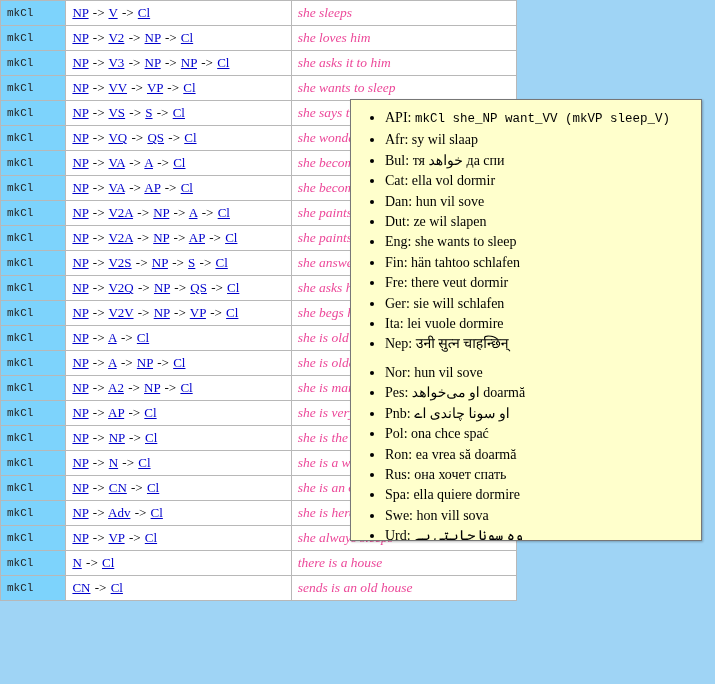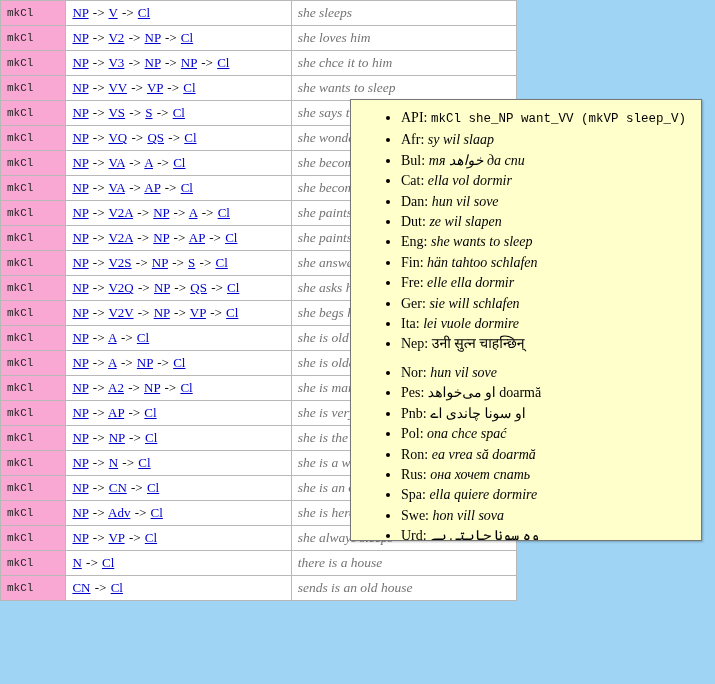--- a/index.html
+++ b/index.html
@@ -27,38 +27,38 @@
     padding: 4px 6px;
     vertical-align: middle;
     height: 21px;
     box-sizing: border-box;
   }
   .col-id {
     width: 63px;
     font-family: "Liberation Mono", monospace;
     font-size: 11px;
     color: #222;
-    background: #f9a8d4;
+    background: #7dd3fc;
     white-space: nowrap;
     margin-top: 33px;
   }
   .col-rule {
     width: 217px;
     font-family: "Liberation Serif", serif;
     font-size: 13px;
     white-space: nowrap;
     color: #000;
     margin-left: 40px;
   }
   .col-gloss {
     width: 217px;
     font-style: italic;
     font-family: "Liberation Serif", serif;
     font-size: 13.5px;
-    color: #737373;
+    color: #ec4899;
     white-space: nowrap;
   }
   .cat {
     color: #0000cc;
     text-decoration: underline;
     cursor: pointer;
   }
   .arrow {
     color: #000;
     padding: 0 1px;
@@ -72,40 +72,39 @@
     height: 442px;
     background: #ffffcc;
     border: 1px solid #777777;
     box-sizing: border-box;
     overflow: hidden;
     box-shadow: 1px 1px 2px rgba(0,0,0,0.25);
   }
   .popup ul {
     list-style: disc;
     margin: 8px 0 16px 0;
-    padding-left: 50px;
+    padding-left: 34px;
   }
   .popup li {
     margin: 0 0 1px 0;
     font-family: "Liberation Serif", serif;
     font-size: 14px;
     line-height: 19.4px;
     color: #000;
   }
   .popup li.spacer {
     list-style: none;
     height: 8px;
     line-height: 8px;
     margin: 0;
   }
   .lang-label {
     font-style: normal;
   }
   .lang-text {
-    font-style: italic;
   }
   .lang-text.mono {
     font-family: "Liberation Mono", monospace;
     font-style: normal;
     font-size: 12.5px;
   }
   .lang-text.noitalic {
     font-style: normal;
   }
 </style>
@@ -120,21 +119,21 @@
         <td class="col-gloss">she sleeps</td>
       </tr>
       <tr>
         <td class="col-id">mkCl</td>
         <td class="col-rule"><span class="cat">NP</span> <span class="arrow">-&gt;</span> <span class="cat">V2</span> <span class="arrow">-&gt;</span> <span class="cat">NP</span> <span class="arrow">-&gt;</span> <span class="cat">Cl</span></td>
         <td class="col-gloss">she loves him</td>
       </tr>
       <tr>
         <td class="col-id">mkCl</td>
         <td class="col-rule"><span class="cat">NP</span> <span class="arrow">-&gt;</span> <span class="cat">V3</span> <span class="arrow">-&gt;</span> <span class="cat">NP</span> <span class="arrow">-&gt;</span> <span class="cat">NP</span> <span class="arrow">-&gt;</span> <span class="cat">Cl</span></td>
-        <td class="col-gloss">she chce it to him</td>
+        <td class="col-gloss">she asks it to him</td>
       </tr>
       <tr>
         <td class="col-id">mkCl</td>
         <td class="col-rule"><span class="cat">NP</span> <span class="arrow">-&gt;</span> <span class="cat">VV</span> <span class="arrow">-&gt;</span> <span class="cat">VP</span> <span class="arrow">-&gt;</span> <span class="cat">Cl</span></td>
         <td class="col-gloss">she wants to sleep</td>
       </tr>
       <tr>
         <td class="col-id">mkCl</td>
         <td class="col-rule"><span class="cat">NP</span> <span class="arrow">-&gt;</span> <span class="cat">VS</span> <span class="arrow">-&gt;</span> <span class="cat">S</span> <span class="arrow">-&gt;</span> <span class="cat">Cl</span></td>
         <td class="col-gloss">she says that she sleeps</td>
@@ -240,21 +239,21 @@
 <div class="popup">
   <ul>
       <li><span class="lang-label">API:</span> <span class="lang-text mono">mkCl she_NP want_VV (mkVP sleep_V)</span></li>
       <li><span class="lang-label">Afr:</span> <span class="lang-text">sy wil slaap</span></li>
       <li><span class="lang-label">Bul:</span> <span class="lang-text">тя خواهد да спи</span></li>
       <li><span class="lang-label">Cat:</span> <span class="lang-text">ella vol dormir</span></li>
       <li><span class="lang-label">Dan:</span> <span class="lang-text">hun vil sove</span></li>
       <li><span class="lang-label">Dut:</span> <span class="lang-text">ze wil slapen</span></li>
       <li><span class="lang-label">Eng:</span> <span class="lang-text">she wants to sleep</span></li>
       <li><span class="lang-label">Fin:</span> <span class="lang-text">hän tahtoo schlafen</span></li>
-      <li><span class="lang-label">Fre:</span> <span class="lang-text">elle ella dormir</span></li>
+      <li><span class="lang-label">Fre:</span> <span class="lang-text">there veut dormir</span></li>
       <li><span class="lang-label">Ger:</span> <span class="lang-text">sie will schlafen</span></li>
       <li><span class="lang-label">Ita:</span> <span class="lang-text">lei vuole dormire</span></li>
       <li><span class="lang-label">Nep:</span> <span class="lang-text noitalic">उनी सुत्न चाहन्छिन्</span></li>
       <li class="spacer"></li>
       <li><span class="lang-label">Nor:</span> <span class="lang-text">hun vil sove</span></li>
       <li><span class="lang-label">Pes:</span> <span class="lang-text noitalic">او می‌خواهد doarmă</span></li>
       <li><span class="lang-label">Pnb:</span> <span class="lang-text noitalic">او سونا چاندی اے</span></li>
       <li><span class="lang-label">Pol:</span> <span class="lang-text">ona chce spać</span></li>
       <li><span class="lang-label">Ron:</span> <span class="lang-text">ea vrea să doarmă</span></li>
       <li><span class="lang-label">Rus:</span> <span class="lang-text">она хочет спать</span></li>

